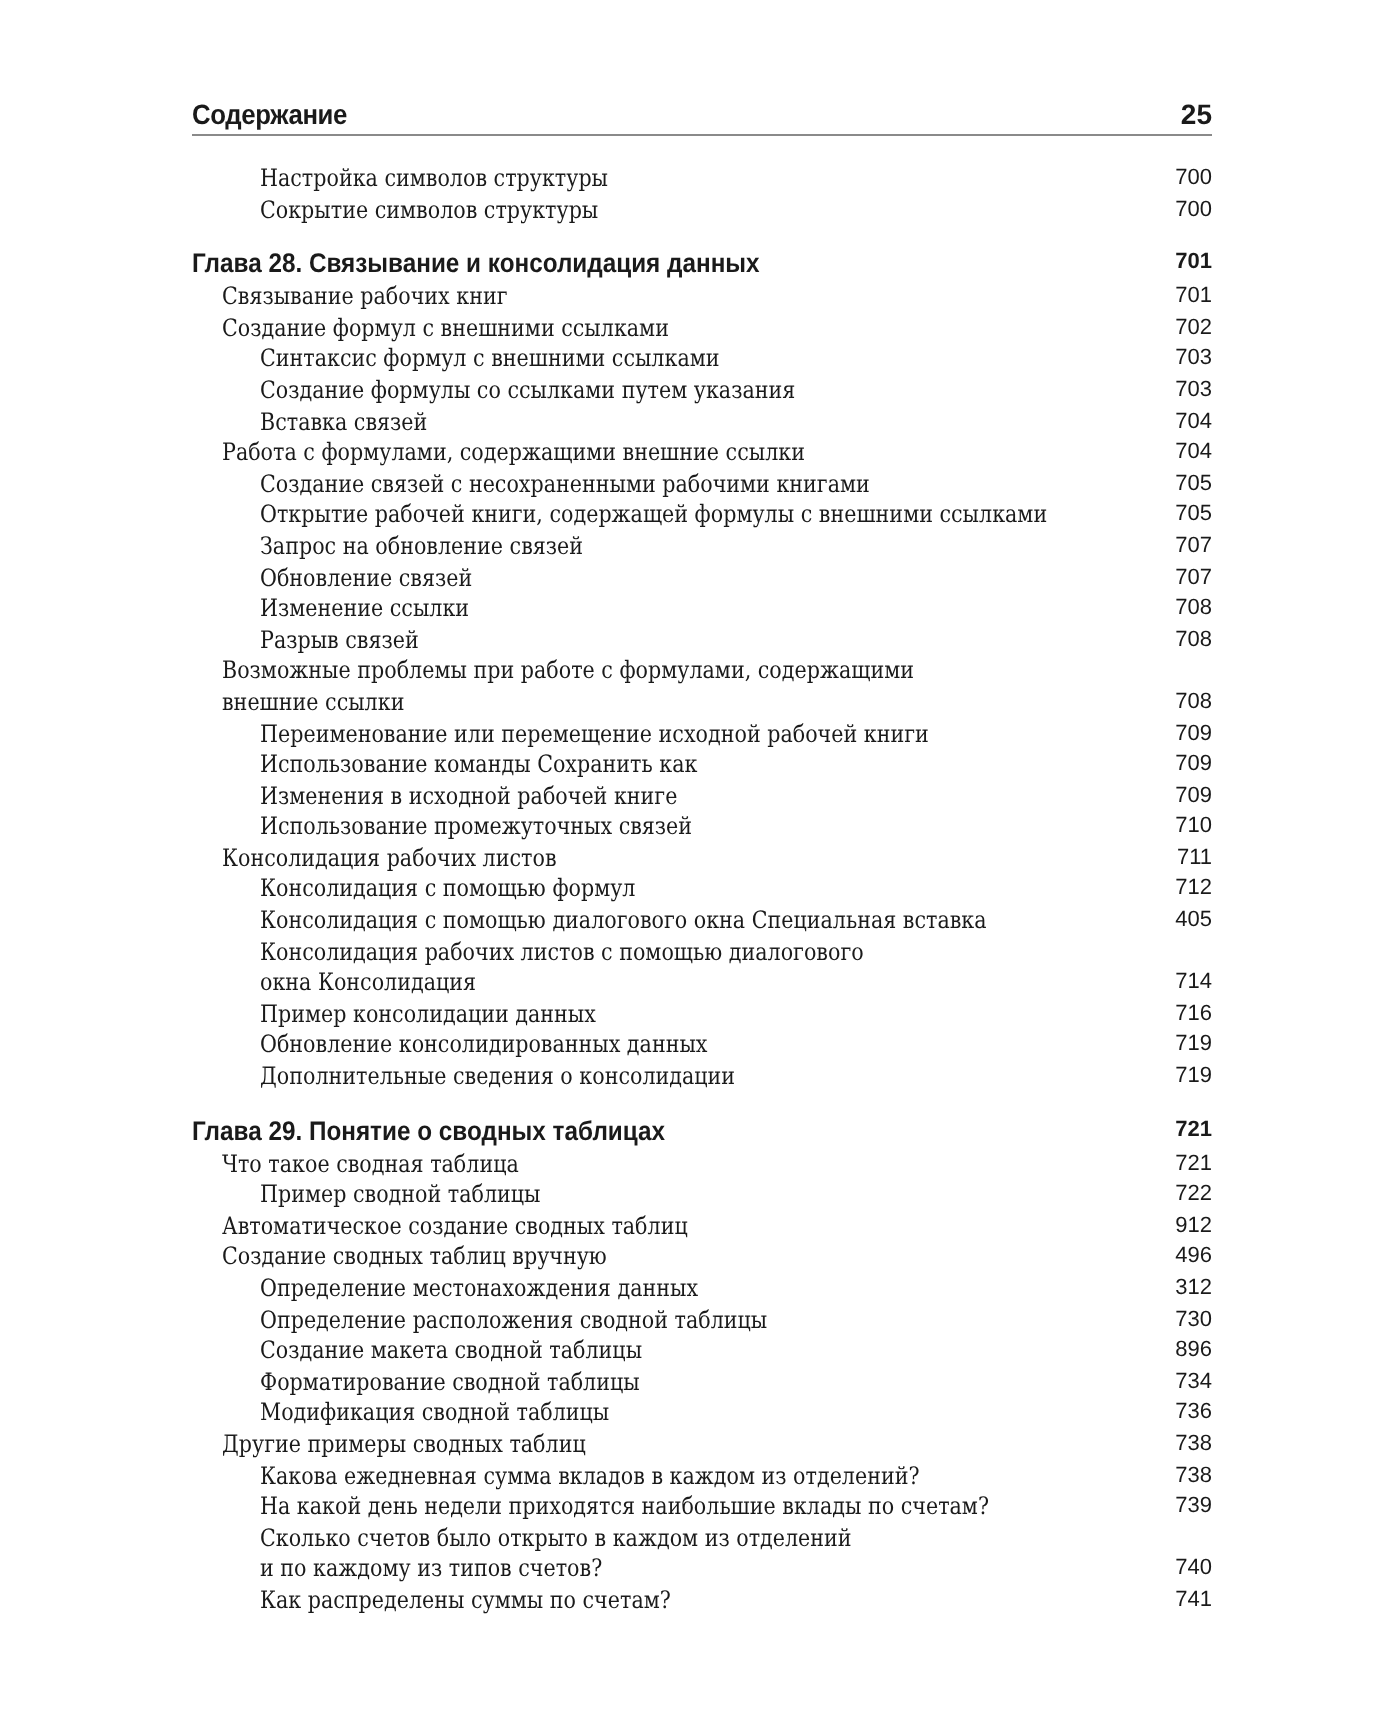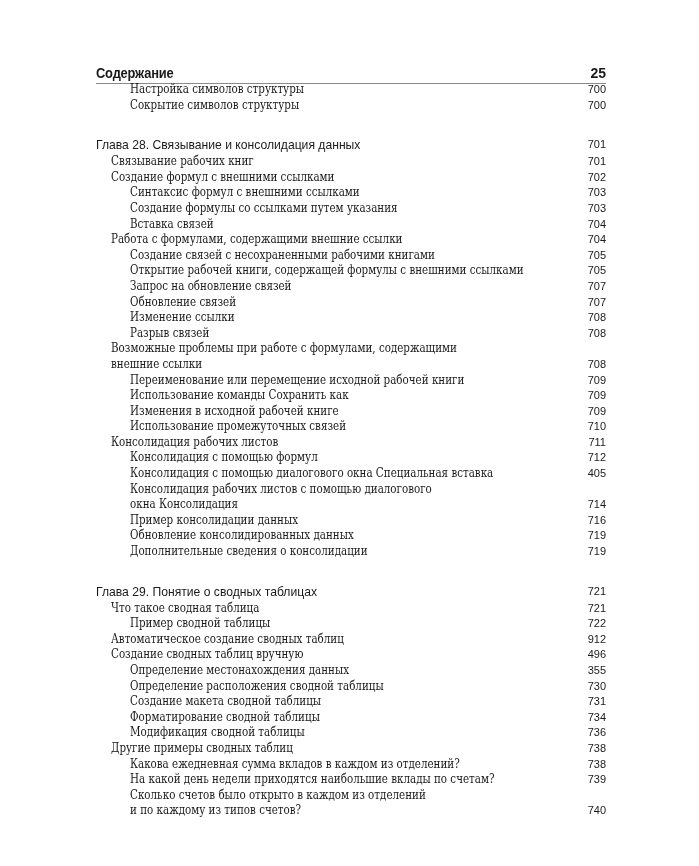--- a/index.html
+++ b/index.html
@@ -1,26 +1,26 @@
 <!DOCTYPE html>
 <html><head>
 <meta charset="utf-8">
 <style>
   html, body { margin:0; padding:0; background:#ffffff; }
   body { width:699px; height:866px; position:relative; overflow:hidden; color:#1a1a1a; }
-  .header { position:absolute; left:96px; top:47px; width:510px; height:20px; border-bottom:1px solid #8a8a8a;margin-top:16px; }
+  .header { position:absolute; left:96px; top:47px; width:510px; height:20px; border-bottom:1px solid #8a8a8a; }
   .header .title { position:absolute; left:0; top:2px; font-family:"Liberation Sans", sans-serif; font-weight:bold; font-size:14px; transform:scaleX(0.92); transform-origin:left; letter-spacing:-0.2px; }
   .header .pnum { position:absolute; right:0; top:2px; font-family:"Liberation Sans", sans-serif; font-weight:bold; font-size:14px; }
   .toc { position:absolute; left:96px; top:82px; width:510px; }
   .row { position:relative; height:15.6px; font-family:"DejaVu Serif", serif; font-size:12px; line-height:15.6px; white-space:nowrap; }
   .row .txt { position:absolute; left:0; transform:scaleX(0.86); transform-origin:left; }
   .row .pg { position:absolute; right:0; font-family:"Liberation Sans", sans-serif; font-size:11px; }
   .l1 .txt { left:15px; }
   .l2 .txt { left:34px; }
-  .chapter { font-family:"Liberation Sans", sans-serif; font-weight:normal; font-size:13.5px; margin-top:15px; height:19px; line-height:19px; }
+  .chapter { font-family:"Liberation Sans", sans-serif; font-weight:bold; font-size:13.5px; margin-top:2px; height:19px; line-height:19px; }
   .chapter .txt { transform:scaleX(0.9); }
   .gap { height:7px; }
 </style>
 </head>
 <body>
 
 <div class="header">
   <span class="title">Содержание</span>
   <span class="pnum">25</span>
 </div>
@@ -159,29 +159,29 @@
     <div class="row l1">
       <span class="txt">Автоматическое создание сводных таблиц</span>
       <span class="pg">912</span>
     </div>
     <div class="row l1">
       <span class="txt">Создание сводных таблиц вручную</span>
       <span class="pg">496</span>
     </div>
     <div class="row l2">
       <span class="txt">Определение местонахождения данных</span>
-      <span class="pg">355</span>
+      <span class="pg">312</span>
     </div>
     <div class="row l2">
       <span class="txt">Определение расположения сводной таблицы</span>
       <span class="pg">730</span>
     </div>
     <div class="row l2">
       <span class="txt">Создание макета сводной таблицы</span>
-      <span class="pg">731</span>
+      <span class="pg">896</span>
     </div>
     <div class="row l2">
       <span class="txt">Форматирование сводной таблицы</span>
       <span class="pg">734</span>
     </div>
     <div class="row l2">
       <span class="txt">Модификация сводной таблицы</span>
       <span class="pg">736</span>
     </div>
     <div class="row l1">
@@ -196,14 +196,18 @@
       <span class="txt">На какой день недели приходятся наибольшие вклады по счетам?</span>
       <span class="pg">739</span>
     </div>
     <div class="row l2">
       <span class="txt">Сколько счетов было открыто в каждом из отделений</span>
       <span class="pg"></span>
     </div>
     <div class="row l2">
       <span class="txt">и по каждому из типов счетов?</span>
       <span class="pg">740</span>
+    </div>
+    <div class="row l2">
+      <span class="txt">Как распределены суммы по счетам?</span>
+      <span class="pg">741</span>
     </div>
   </div>
 
 </body></html>

